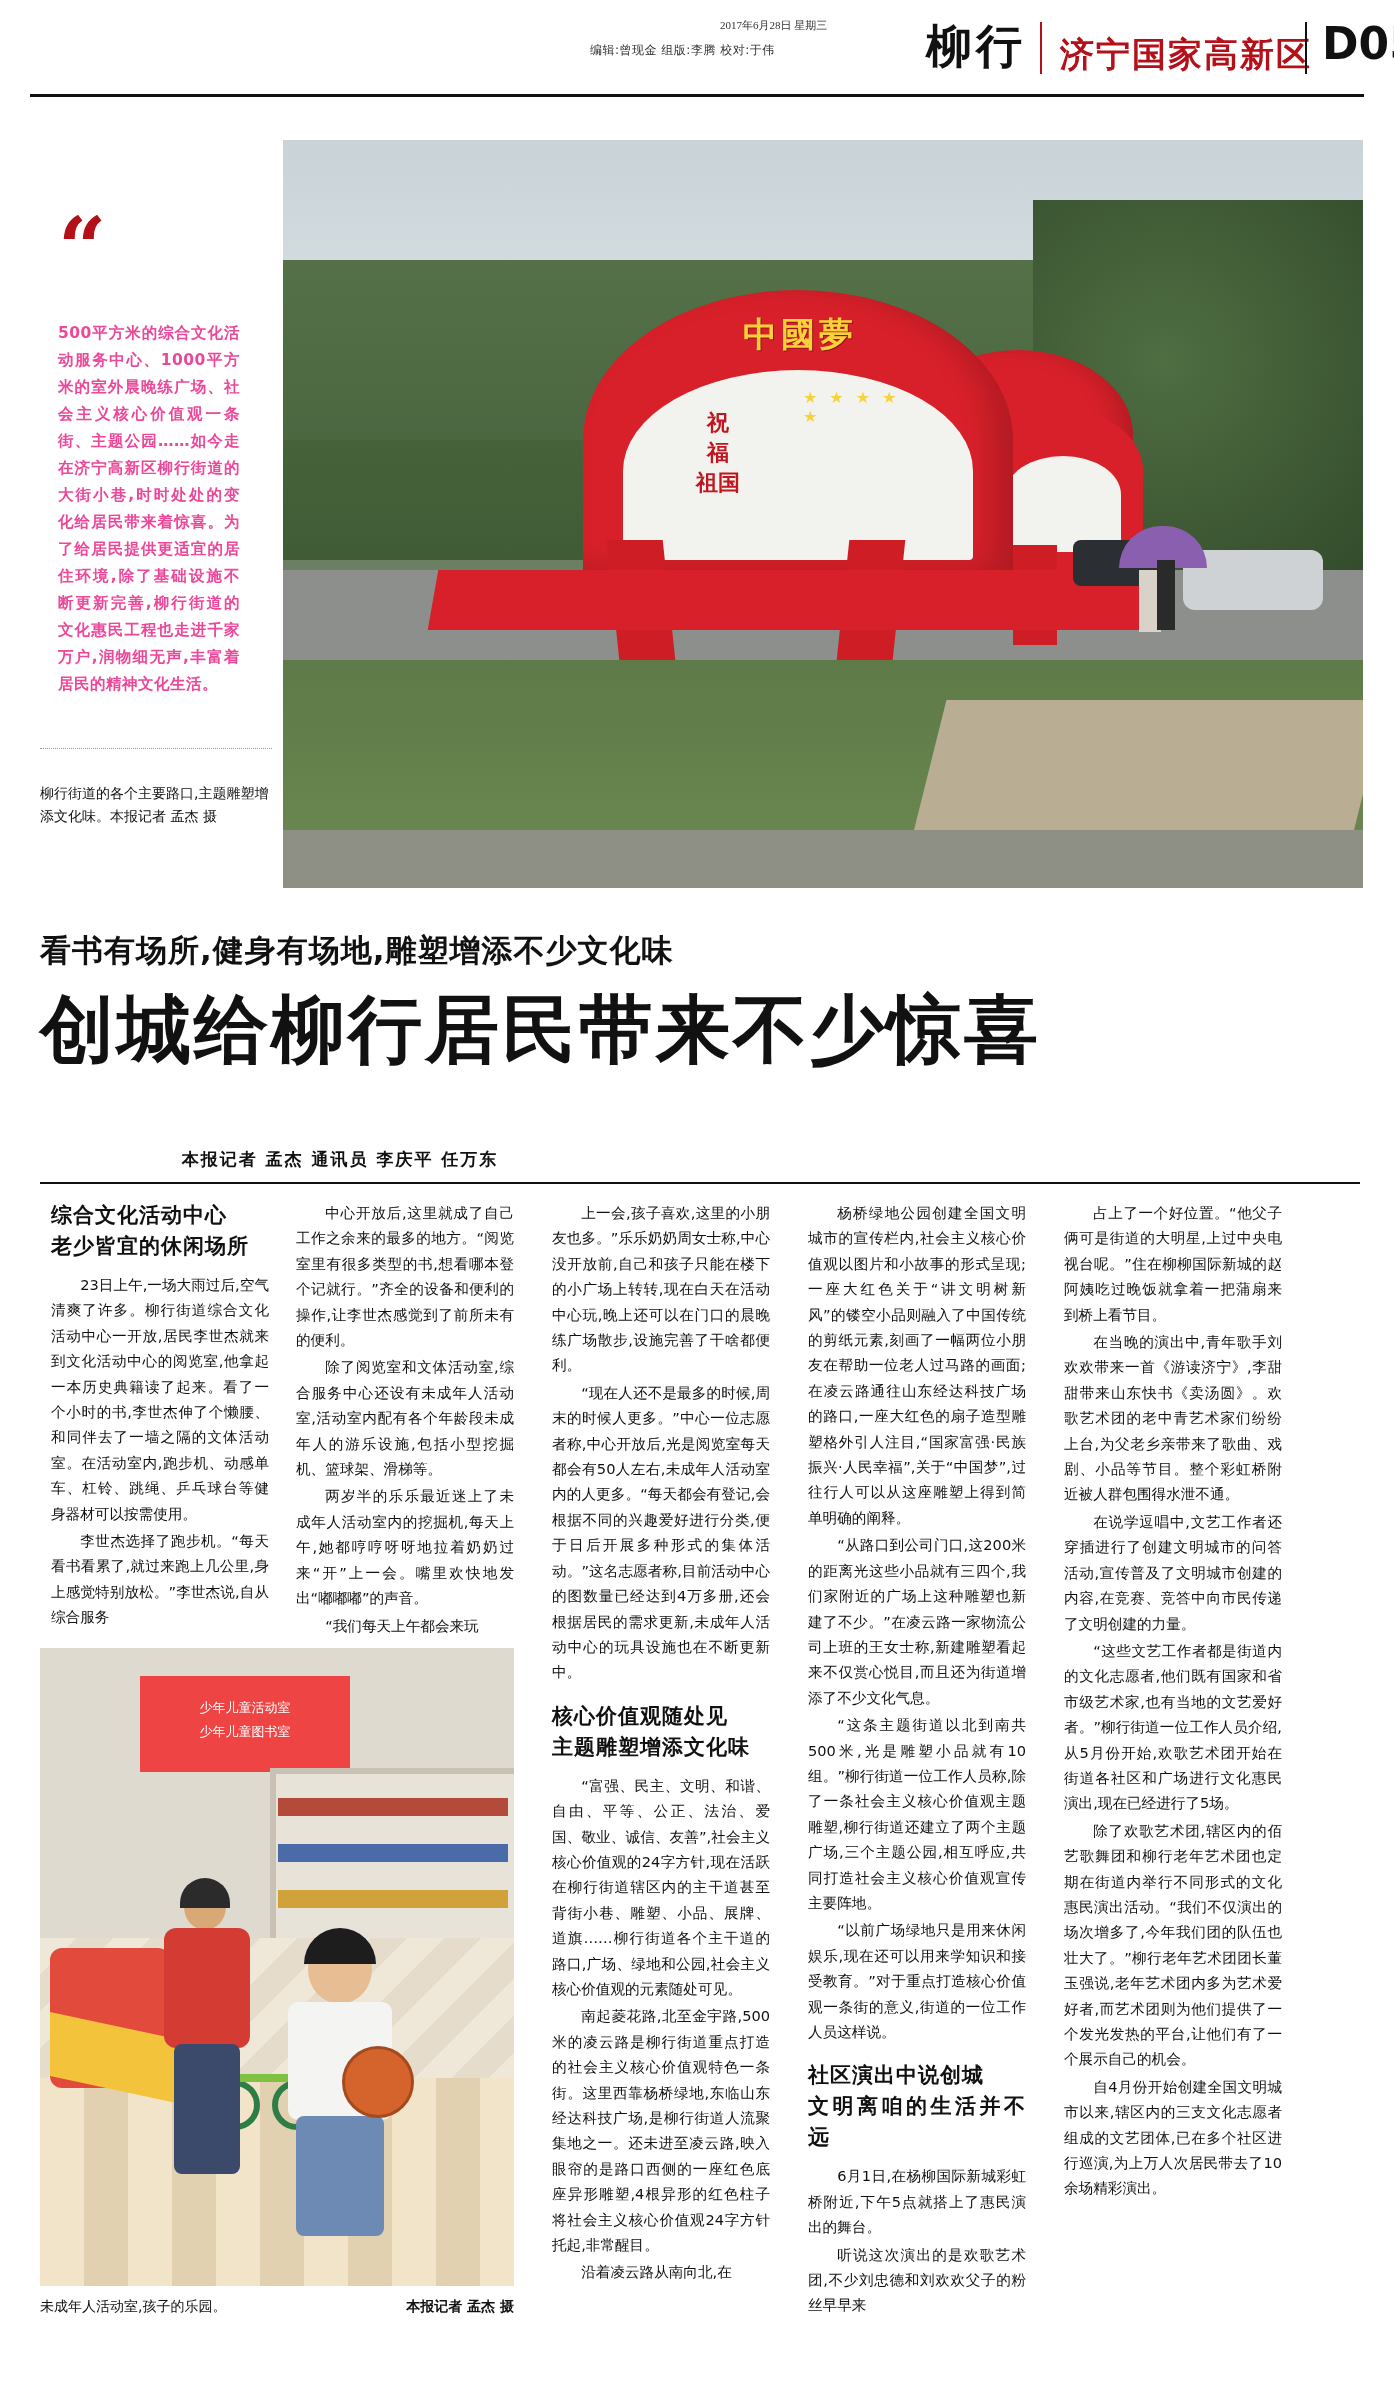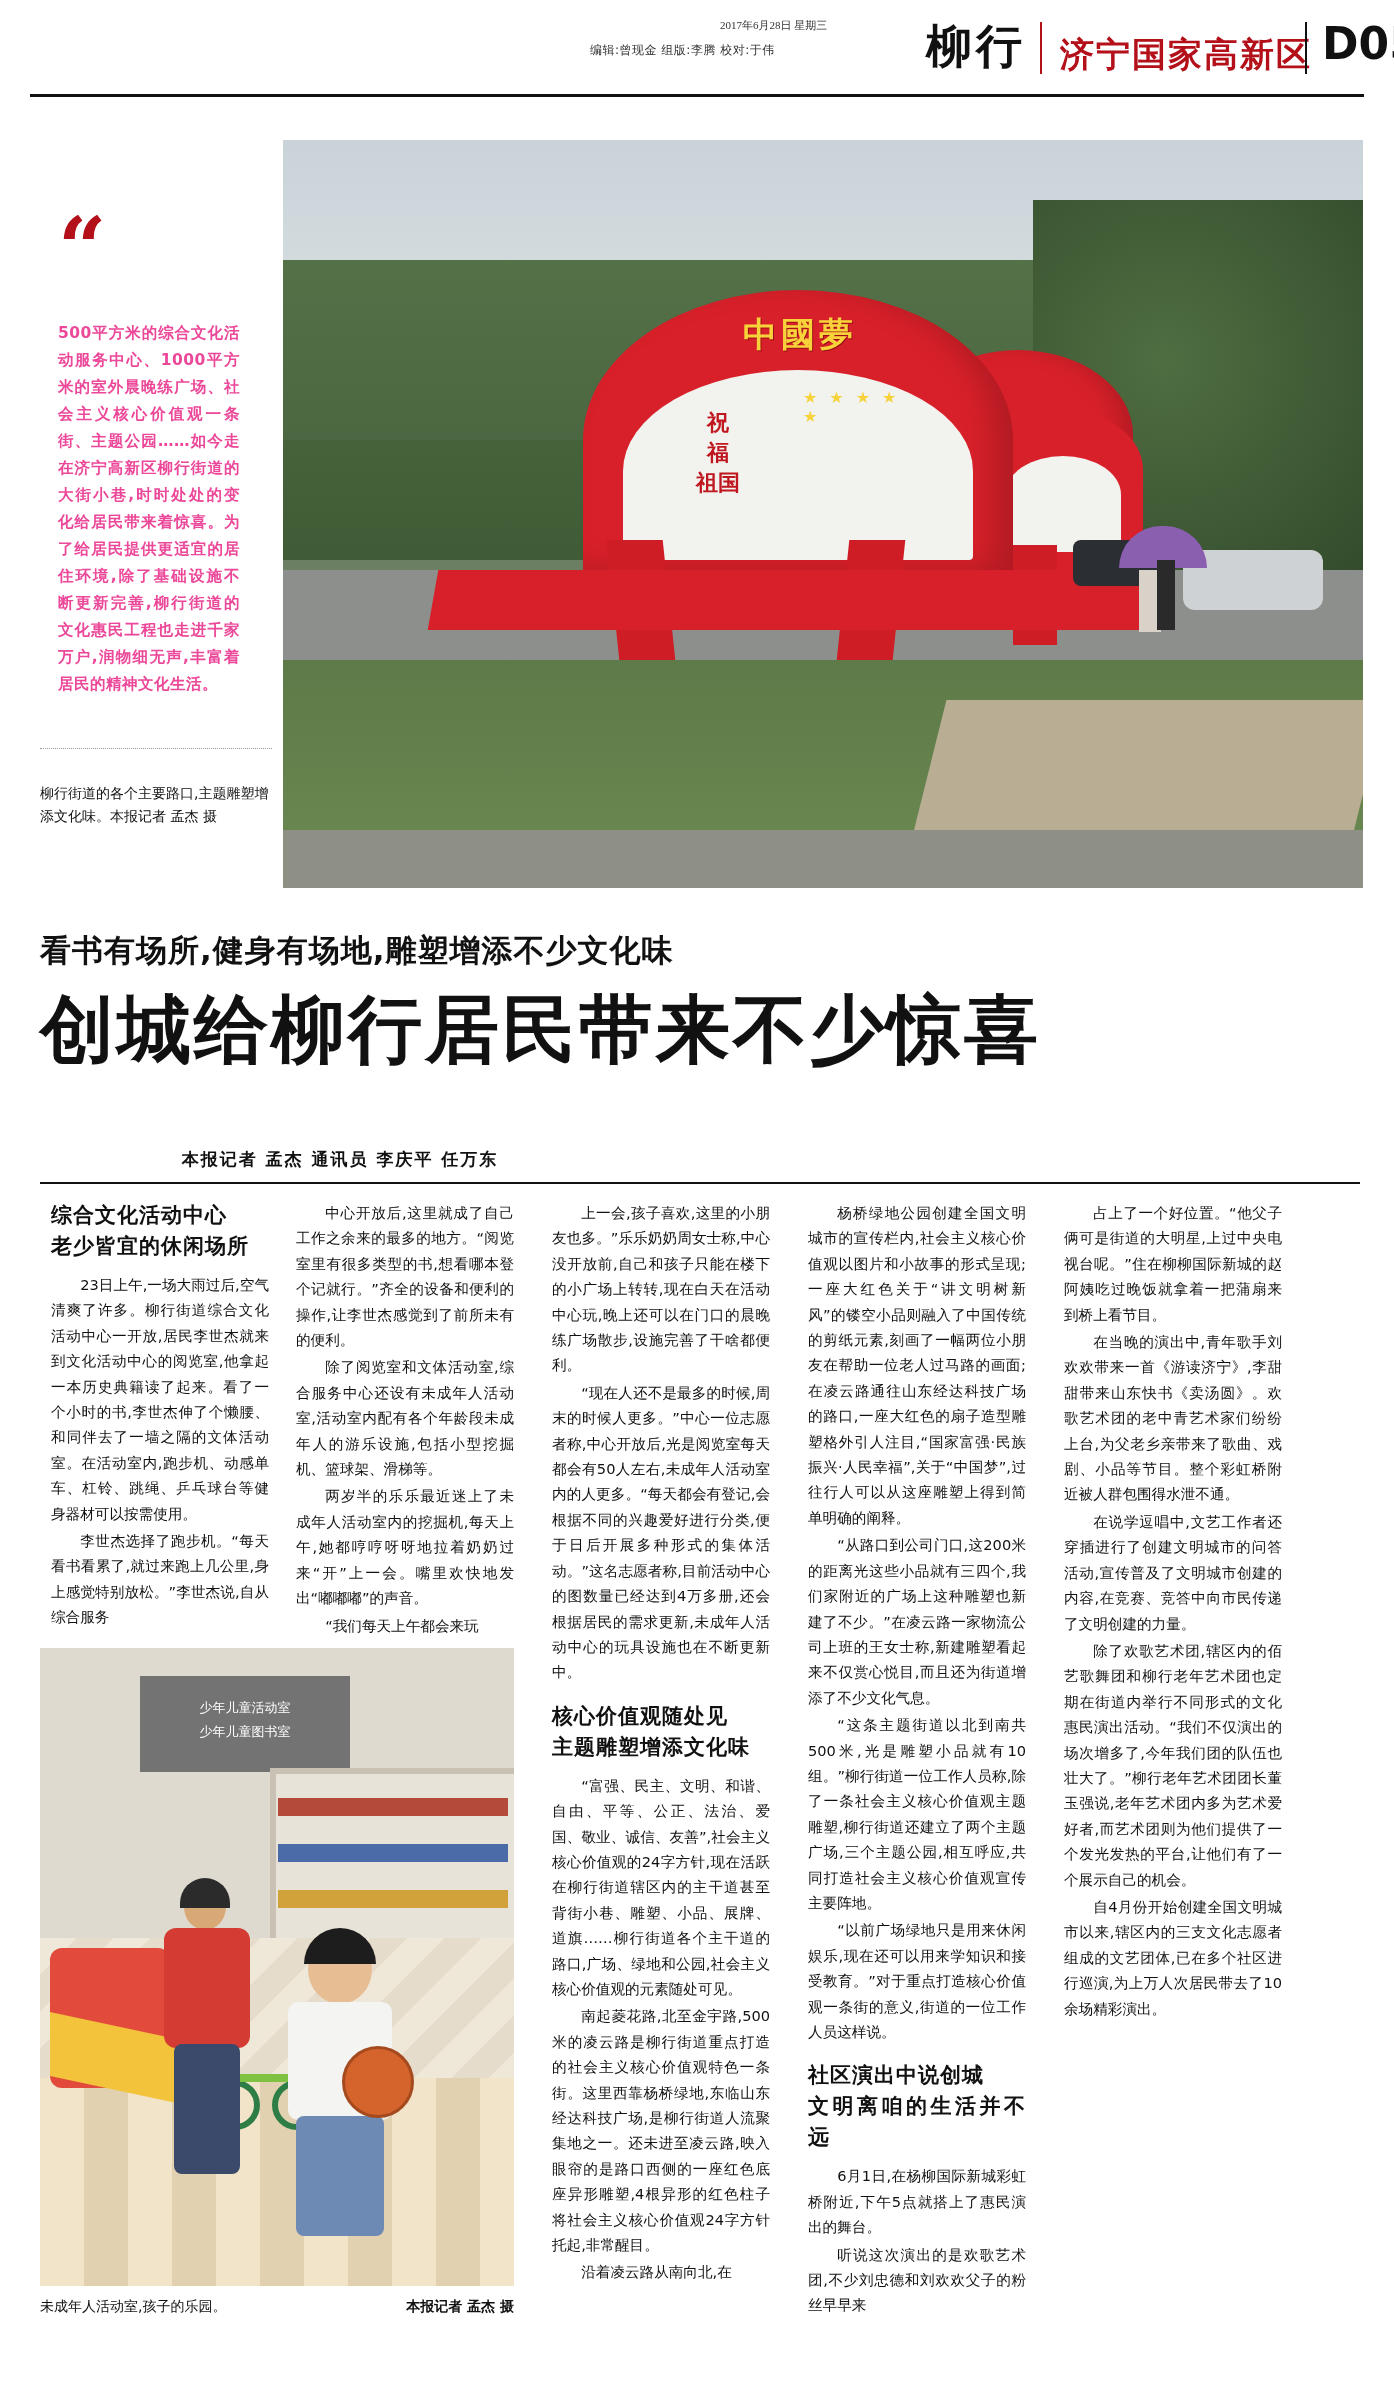--- a/index.html
+++ b/index.html
@@ -183,21 +183,21 @@
     margin:16px 0 10px 0;text-indent:0;letter-spacing:1px;
   }
   .sub.first{margin-top:0;}
 
   
   .photo-2{
     position:absolute;left:40px;top:1648px;width:474px;height:638px;
     overflow:hidden;background:#cfc6ba;
   }
   .p2-wall{position:absolute;left:0;top:0;width:474px;height:290px;background:#dedacf;}
-  .p2-banner{position:absolute;left:100px;top:28px;width:210px;height:96px;background:#737373;}
+  .p2-banner{position:absolute;left:100px;top:28px;width:210px;height:96px;background:#ef4444;}
   .p2-banner-t{position:absolute;left:10px;top:20px;width:190px;color:#fff;font-size:13px;line-height:24px;font-family:"DejaVu Sans",sans-serif;text-align:center;}
   .p2-shelf{position:absolute;left:230px;top:120px;width:244px;height:170px;background:#e8e3d8;border:6px solid #c9c2b4;}
   .p2-books{position:absolute;left:238px;top:150px;width:230px;height:18px;background:#b34a3a;}
   .p2-books2{position:absolute;left:238px;top:196px;width:230px;height:18px;background:#4a6aa8;}
   .p2-books3{position:absolute;left:238px;top:242px;width:230px;height:18px;background:#d2a23a;}
   .p2-floor{position:absolute;left:0;top:290px;width:474px;height:348px;
     background:repeating-linear-gradient(135deg,#efe7d8 0 26px,#e6dccb 26px 52px);}
   .p2-mat{position:absolute;left:0;top:430px;width:474px;height:208px;
     background:repeating-linear-gradient(90deg,#f2e4c9 0 44px,#e2d1b0 44px 88px);}
   .p2-slide{position:absolute;left:10px;top:300px;width:120px;height:140px;background:#e24a3c;border-radius:12px;}
@@ -306,20 +306,21 @@
       <p>“这条主题街道以北到南共500米,光是雕塑小品就有10组。”柳行街道一位工作人员称,除了一条社会主义核心价值观主题雕塑,柳行街道还建立了两个主题广场,三个主题公园,相互呼应,共同打造社会主义核心价值观宣传主要阵地。</p>
       <p>“以前广场绿地只是用来休闲娱乐,现在还可以用来学知识和接受教育。”对于重点打造核心价值观一条街的意义,街道的一位工作人员这样说。</p>
       <div class="sub">社区演出中说创城<br>文明离咱的生活并不远</div>
       <p>6月1日,在杨柳国际新城彩虹桥附近,下午5点就搭上了惠民演出的舞台。</p>
       <p>听说这次演出的是欢歌艺术团,不少刘忠德和刘欢欢父子的粉丝早早来</p>
     </div>
   <div class="col c5">
       <p>占上了一个好位置。“他父子俩可是街道的大明星,上过中央电视台呢。”住在柳柳国际新城的赵阿姨吃过晚饭就拿着一把蒲扇来到桥上看节目。</p>
       <p>在当晚的演出中,青年歌手刘欢欢带来一首《游读济宁》,李甜甜带来山东快书《卖汤圆》。欢歌艺术团的老中青艺术家们纷纷上台,为父老乡亲带来了歌曲、戏剧、小品等节目。整个彩虹桥附近被人群包围得水泄不通。</p>
       <p>在说学逗唱中,文艺工作者还穿插进行了创建文明城市的问答活动,宣传普及了文明城市创建的内容,在竞赛、竞答中向市民传递了文明创建的力量。</p>
+      <p>“这些文艺工作者都是街道内的文化志愿者,他们既有国家和省市级艺术家,也有当地的文艺爱好者。”柳行街道一位工作人员介绍,从5月份开始,欢歌艺术团开始在街道各社区和广场进行文化惠民演出,现在已经进行了5场。</p>
       <p>除了欢歌艺术团,辖区内的佰艺歌舞团和柳行老年艺术团也定期在街道内举行不同形式的文化惠民演出活动。“我们不仅演出的场次增多了,今年我们团的队伍也壮大了。”柳行老年艺术团团长董玉强说,老年艺术团内多为艺术爱好者,而艺术团则为他们提供了一个发光发热的平台,让他们有了一个展示自己的机会。</p>
       <p>自4月份开始创建全国文明城市以来,辖区内的三支文化志愿者组成的文艺团体,已在多个社区进行巡演,为上万人次居民带去了10余场精彩演出。</p>
     </div>
 
   <div class="photo-2">
     <div class="p2-wall"></div>
     <div class="p2-banner">
       <div class="p2-banner-t">少年儿童活动室<br>少年儿童图书室</div>
     </div>
     <div class="p2-shelf"></div>

